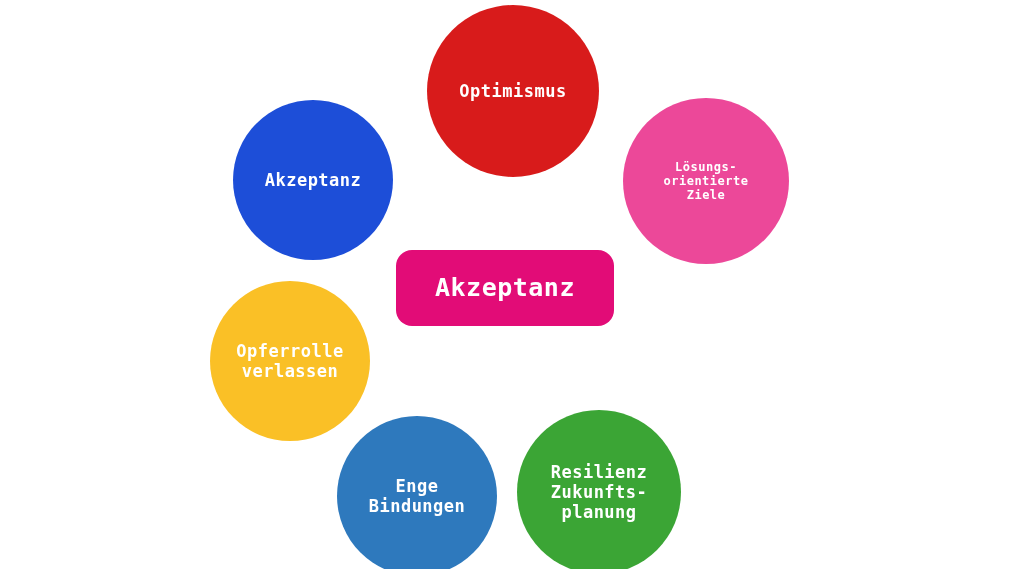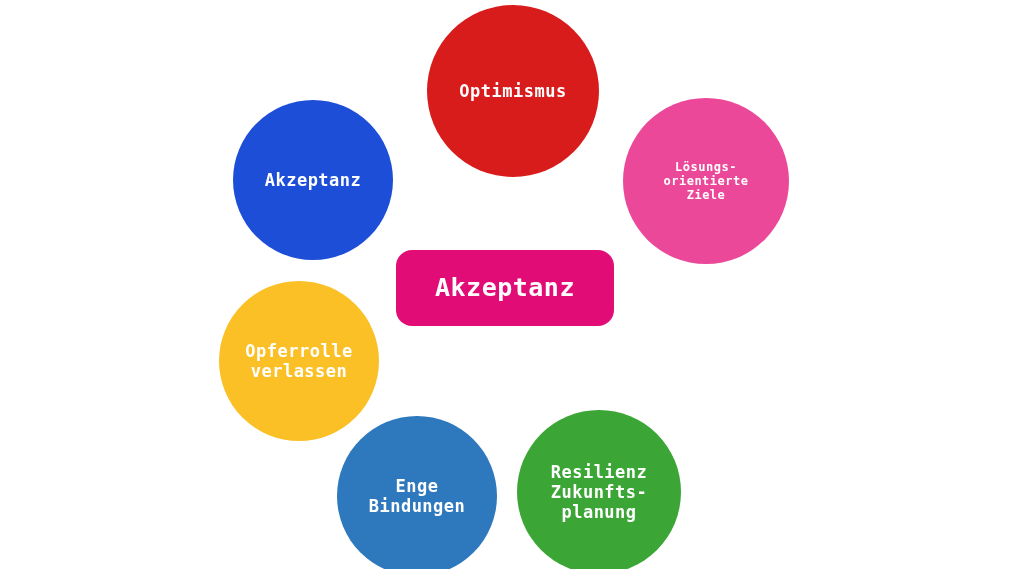--- a/index.html
+++ b/index.html
@@ -66,21 +66,21 @@
     <span class="label">Resilienz
 Zukunfts-
 planung</span>
   </div>
 
   <div class="node circle" id="node-4" style="left: 337px; top: 416px; width: 160px; height: 160px; font-size: 17px; background: rgb(46, 121, 189); color: rgb(255, 255, 255);">
     <span class="label">Enge
 Bindungen</span>
   </div>
 
-  <div class="node circle" id="node-5" style="left: 219px; top: 281px; width: 160px; height: 160px; font-size: 17px; background: rgb(250, 192, 38); color: rgb(255, 255, 255);">
+  <div class="node circle" id="node-5" style="left: 210px; top: 281px; width: 160px; height: 160px; font-size: 17px; background: rgb(250, 192, 38); color: rgb(255, 255, 255);">
     <span class="label">Opferrolle
 verlassen</span>
   </div>
 
   <div class="node circle" id="node-6" style="left: 233px; top: 100px; width: 160px; height: 160px; font-size: 17px; background: #1d4ed8; color: rgb(255, 255, 255);">
     <span class="label">Akzeptanz</span>
   </div>
 
   <div class="node center-box" id="node-center" style="left: 396px; top: 250px; width: 218px; height: 76px; font-size: 25px; background: rgb(226, 12, 119); color: rgb(255, 255, 255);">
     <span class="label">Akzeptanz</span>

